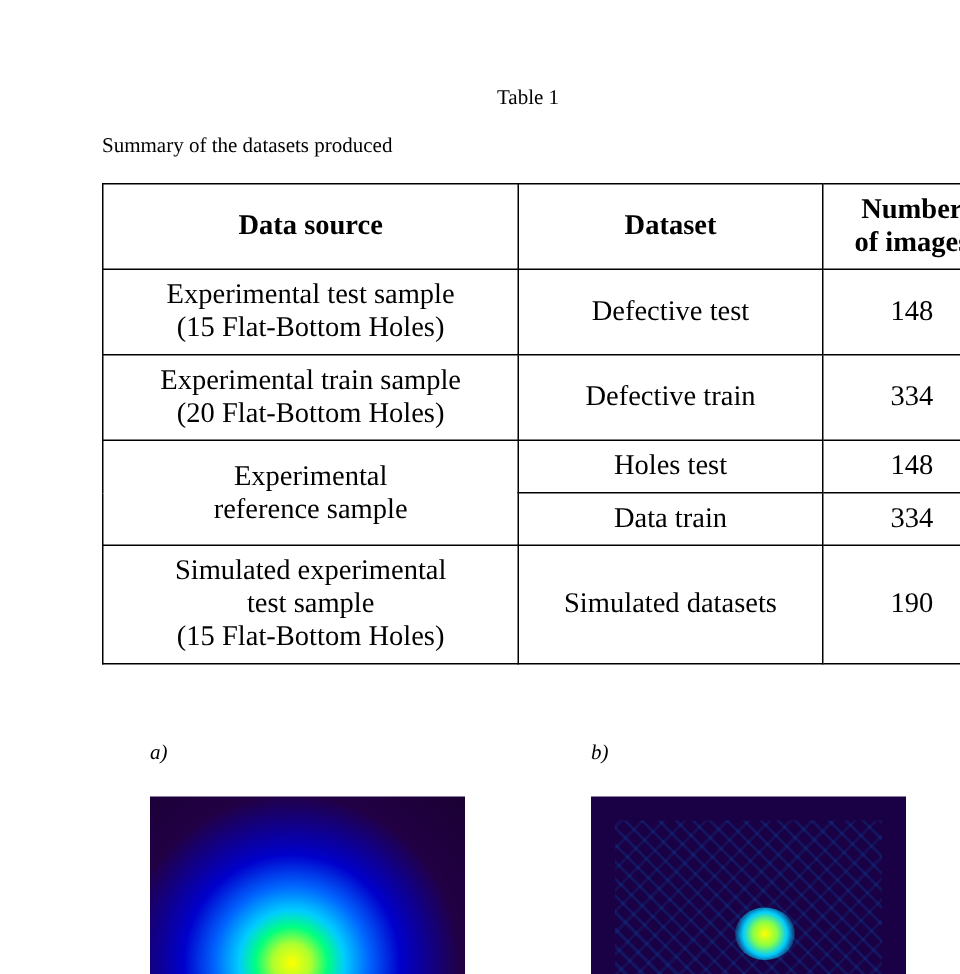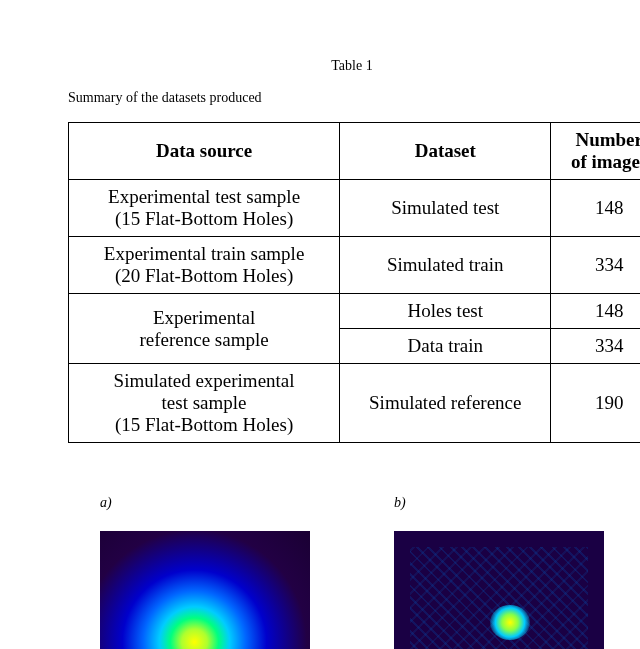--- a/index.html
+++ b/index.html
@@ -109,40 +109,40 @@
   <thead>
     <tr>
       <th>Data source</th>
       <th>Dataset</th>
       <th>Number<br>of images</th>
     </tr>
   </thead>
   <tbody>
     <tr>
       <td>Experimental test sample<br>(15 Flat-Bottom Holes)</td>
-      <td>Simulated test</td>
+      <td>Defective test</td>
       <td>148</td>
     </tr>
     <tr>
       <td>Experimental train sample<br>(20 Flat-Bottom Holes)</td>
-      <td>Simulated train</td>
+      <td>Defective train</td>
       <td>334</td>
     </tr>
     <tr>
       <td rowspan="2">Experimental<br>reference sample</td>
       <td>Holes test</td>
       <td>148</td>
     </tr>
     <tr>
       <td>Data train</td>
       <td>334</td>
     </tr>
     <tr>
       <td>Simulated experimental<br>test sample<br>(15 Flat-Bottom Holes)</td>
-      <td>Simulated reference</td>
+      <td>Simulated datasets</td>
       <td>190</td>
     </tr>
   </tbody>
 </table>
 
 <div class="images-section">
   <div class="image-item">
     <span class="image-label">a)</span>
     <div class="image-box-a"></div>
   </div>

